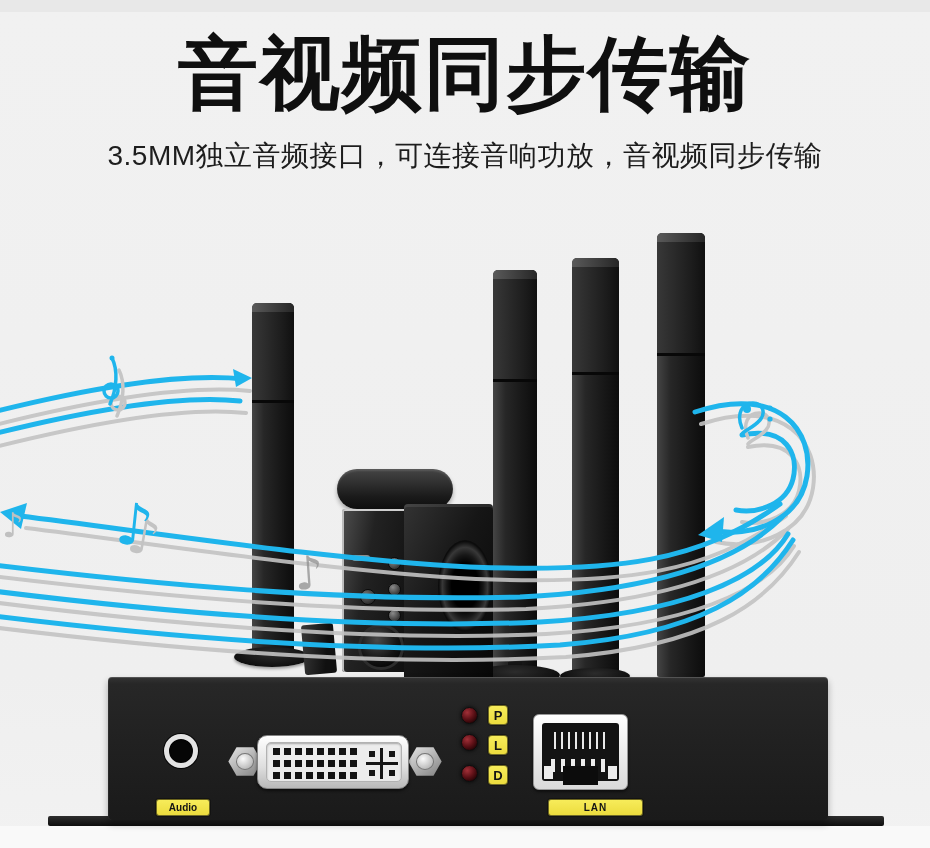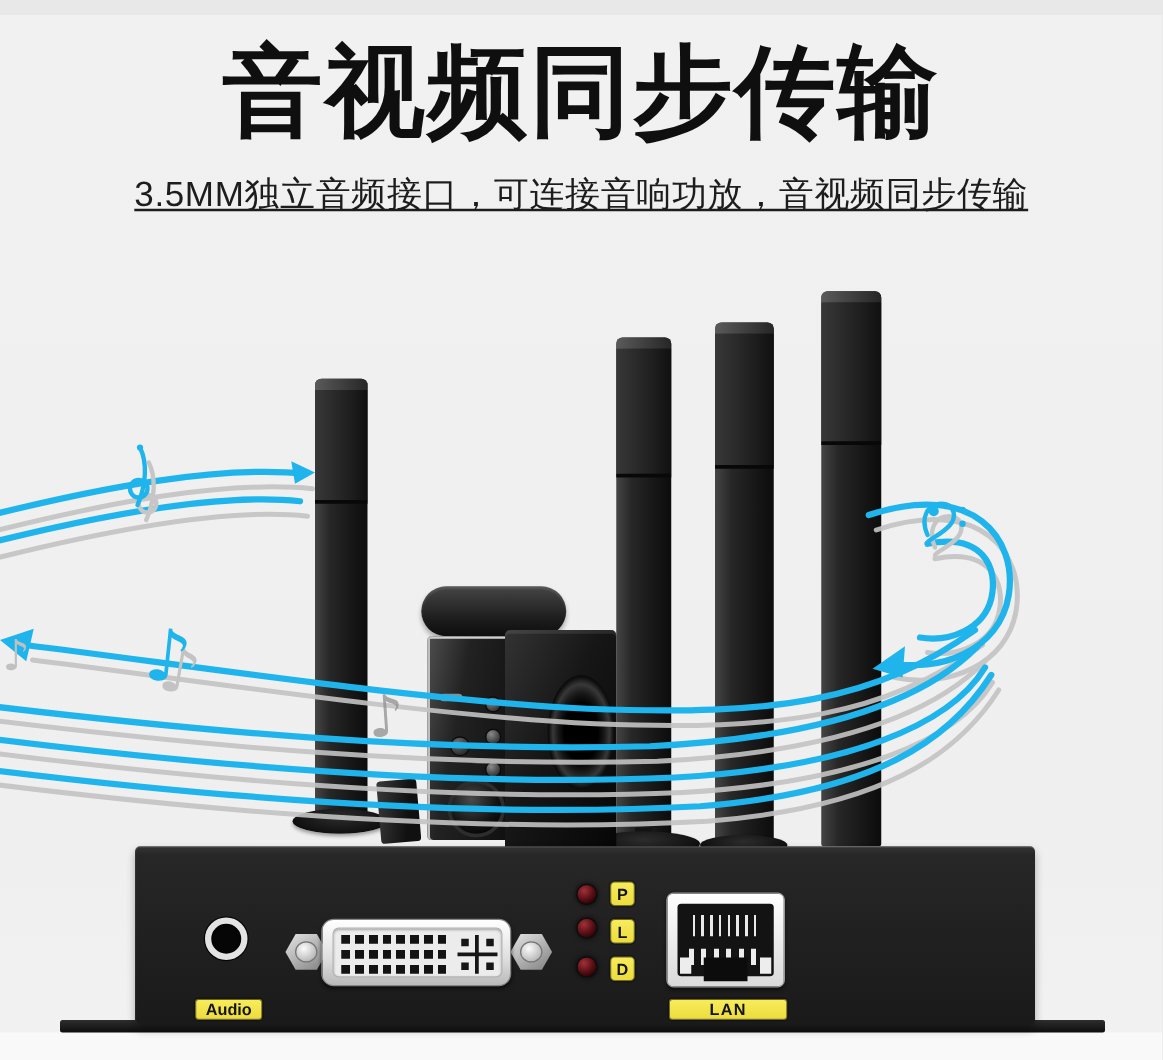--- a/index.html
+++ b/index.html
@@ -5,21 +5,21 @@
   html,body{margin:0;padding:0;background:#e8e8e8;}
   .stage{position:relative;width:930px;height:848px;margin:12px auto;overflow:hidden;
          background:linear-gradient(180deg,#f1f1f1 0%,#efefef 78%,#f2f2f2 100%);
          font-family:"Liberation Sans","DejaVu Sans",sans-serif;}
   .floor{position:absolute;left:0;top:814px;width:930px;height:34px;background:#f9f9f9;}
 
   
   .title{position:absolute;left:0;top:16px;width:930px;text-align:center;
          font-size:80px;line-height:92px;font-weight:900;color:#0f0f0f;letter-spacing:2px;}
   .subtitle{position:absolute;left:0;top:126px;width:930px;text-align:center;
-            font-size:28px;line-height:36px;font-weight:400;color:#1d1d1d;letter-spacing:.5px;text-decoration:underline;}
+            font-size:28px;line-height:36px;font-weight:400;color:#1d1d1d;letter-spacing:.5px;}
 
   
   .scene *{position:absolute;}
   .tower{background:linear-gradient(90deg,#454545 0%,#272727 28%,#181818 66%,#0c0c0c 100%);
          border-radius:5px 5px 2px 2px;}
   .tower::before{content:"";position:absolute;left:0;top:0;width:100%;height:9px;
          background:linear-gradient(90deg,#5a5a5a,#262626);border-radius:5px 5px 0 0;}
   .tower::after{content:"";position:absolute;left:0;top:9px;width:100%;height:25%;
          background:linear-gradient(90deg,#383838,#1d1d1d 70%,#101010);
          border-bottom:3px solid #080808;}
@@ -65,25 +65,25 @@
   .ear{position:absolute;left:48px;top:804px;width:836px;height:10px;z-index:4;
        background:linear-gradient(180deg,#2e2e2e,#0e0e0e);border-radius:2px;}
   .panel{position:absolute;left:108px;top:665px;width:720px;height:143px;z-index:5;border-radius:4px;
        background:linear-gradient(180deg,#343434 0,#272727 7px,#212121 45%,#1a1a1a 100%);
        box-shadow:inset 0 1px 0 rgba(255,255,255,.16),inset 1px 0 0 rgba(255,255,255,.05),0 4px 7px rgba(0,0,0,.3);}
   .panel *{position:absolute;box-sizing:border-box;}
   .jack{left:56px;top:57px;width:34px;height:34px;border-radius:50%;
        background:#060606;border:5px solid #e3e3e3;
        box-shadow:0 0 0 1px rgba(0,0,0,.8),inset 0 1px 2px rgba(0,0,0,.9);}
   .tag{background:linear-gradient(180deg,#f7ec5a,#ecdc3e);color:#141414;border:1px solid rgba(0,0,0,.55);
-       border-radius:3px;font-size:13px;font-weight:bold;display:flex;align-items:center;justify-content:center;
+       border-radius:3px;font-size:10px;font-weight:bold;display:flex;align-items:center;justify-content:center;
        box-shadow:0 0 0 1px rgba(0,0,0,.3);}
   .tag-audio{left:48px;top:122px;width:54px;height:17px;}
   .tag-dvi{left:117px;top:122px;width:222px;height:17px;word-spacing:8px;}
-  .tag-lan{left:427px;top:122px;width:95px;height:17px;letter-spacing:1px;}
+  .tag-lan{left:440px;top:122px;width:95px;height:17px;letter-spacing:1px;}
   .screw{width:34px;height:31px;clip-path:polygon(25% 4%,75% 4%,99% 50%,75% 96%,25% 96%,1% 50%);
        background:linear-gradient(145deg,#e9e9e9,#7d7d7d);}
   .screw i{position:absolute;left:8px;top:7px;width:18px;height:17px;border-radius:50%;
        background:radial-gradient(circle at 38% 32%,#fbfbfb,#bdbdbd 70%,#8b8b8b);border:1px solid #777;}
   .sc-l{left:120px;top:69px;} .sc-r{left:300px;top:69px;}
   .dvi{left:149px;top:58px;width:152px;height:54px;border-radius:10px;border:1px solid #858585;
        background:linear-gradient(180deg,#fff,#dedede 60%,#b9b9b9);box-shadow:0 2px 3px rgba(0,0,0,.55);}
   .dvi .recess{left:8px;top:6px;width:136px;height:40px;border-radius:5px;background:#ececec;
        border:1px solid #b2b2b2;box-shadow:inset 0 1px 2px rgba(0,0,0,.3);}
   .dvi .pinrow{left:15px;width:84px;height:7px;

